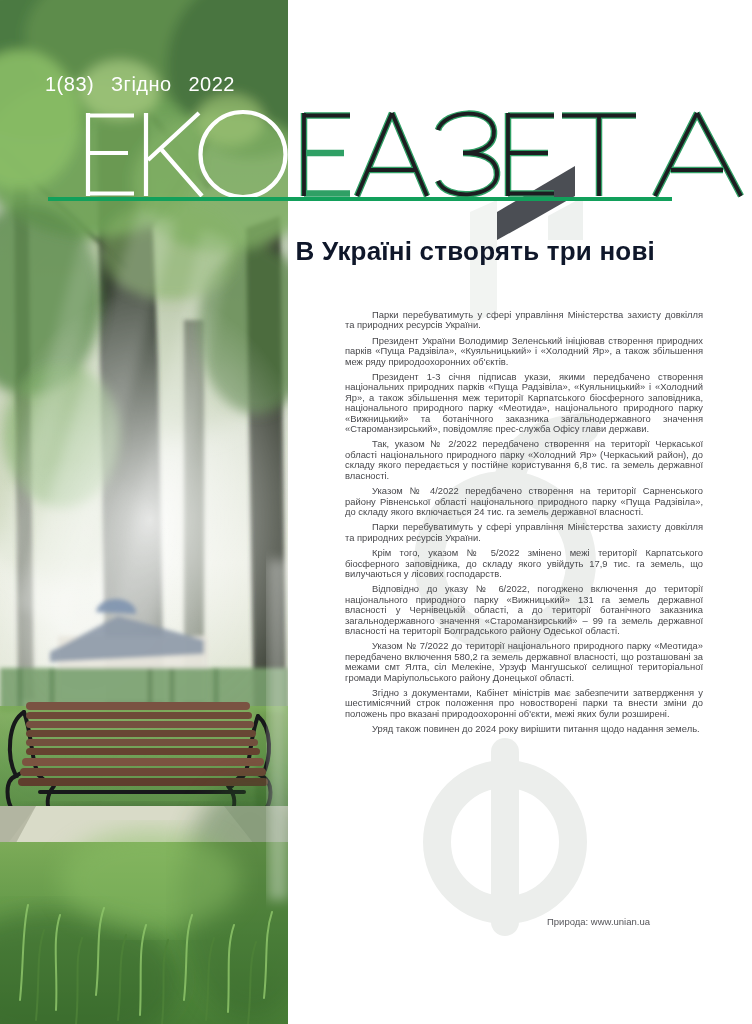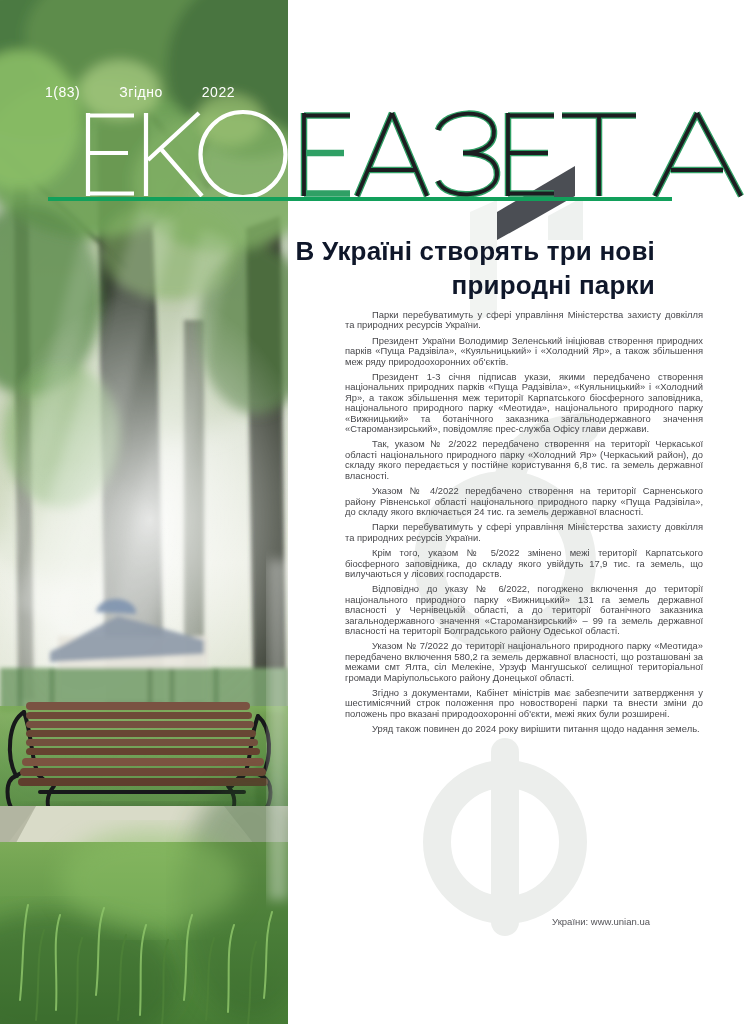--- a/index.html
+++ b/index.html
@@ -3,22 +3,22 @@
 <meta charset="utf-8">
 <style>
   html,body{margin:0;padding:0;background:#ffffff;}
   .page{position:relative;width:752px;height:1024px;background:#ffffff;overflow:hidden;
         font-family:"Liberation Sans",sans-serif;}
   
   .photo{position:absolute;left:0;top:0;width:288px;height:1024px;z-index:2;}
   
   .watermark{position:absolute;left:0;top:0;width:752px;height:1024px;z-index:1;}
   
-  .issue-line{position:absolute;left:45px;top:84px;width:190px;display:flex;
-              justify-content:space-between;z-index:5;color:#ffffff;font-size:14px;
+  .issue-line{position:absolute;left:45px;top:73px;width:190px;display:flex;
+              justify-content:space-between;z-index:5;color:#ffffff;font-size:20px;
               font-weight:400;letter-spacing:.5px;}
   .wordmark{position:absolute;left:0;top:0;width:752px;height:210px;z-index:4;}
   .tagline{position:absolute;right:14px;top:70px;z-index:5;font-size:21px;
            color:#2f9e63;letter-spacing:.2px;}
   .green-rule{position:absolute;left:48px;top:197px;width:624px;height:4px;
               background:#12a05b;z-index:6;}
   
   .article-title{position:absolute;right:97px;top:234px;z-index:5;text-align:right;
                  color:#0f172a;font-size:26px;line-height:34px;font-weight:bold;
                  letter-spacing:.2px;}
@@ -234,32 +234,31 @@
       <circle cx="243" cy="154.5" r="42.5"></circle>
     </g>
   </svg>
   <span class="sr-only">ЕКО</span>
   <span class="sr-only">ГАЗЕТА</span>
 
   <div class="green-rule"></div>
 
   <div class="article-title">
     <div>В Україні створять три нові</div>
-    <div>природні парки</div>
   </div>
 
   <div class="article-body">
     <p>Парки перебуватимуть у сфері управління Міністерства захисту довкілля та природних ресурсів України.</p>
     <p>Президент України Володимир Зеленський ініціював створення природних парків «Пуща Радзівіла», «Куяльницький» і «Холодний Яр», а також збільшення меж ряду природоохоронних об'єктів.</p>
     <p>Президент 1-3 січня підписав укази, якими передбачено створення національних природних парків «Пуща Радзівіла», «Куяльницький» і «Холодний Яр», а також збільшення меж території Карпатського біосферного заповідника, національного природного парку «Меотида», національного природного парку «Вижницький» та ботанічного заказника загальнодержавного значення «Староманзирський», повідомляє прес-служба Офісу глави держави.</p>
     <p>Так, указом № 2/2022 передбачено створення на території Черкаської області національного природного парку «Холодний Яр» (Черкаський район), до складу якого передається у постійне користування 6,8 тис. га земель державної власності.</p>
     <p>Указом № 4/2022 передбачено створення на території Сарненського району Рівненської області національного природного парку «Пуща Радзівіла», до складу якого включається 24 тис. га земель державної власності.</p>
     <p>Парки перебуватимуть у сфері управління Міністерства захисту довкілля та природних ресурсів України.</p>
     <p>Крім того, указом № 5/2022 змінено межі території Карпатського біосферного заповідника, до складу якого увійдуть 17,9 тис. га земель, що вилучаються у лісових господарств.</p>
     <p>Відповідно до указу № 6/2022, погоджено включення до території національного природного парку «Вижницький» 131 га земель державної власності у Чернівецькій області, а до території ботанічного заказника загальнодержавного значення «Староманзирський» – 99 га земель державної власності на території Болградського району Одеської області.</p>
     <p>Указом № 7/2022 до території національного природного парку «Меотида» передбачено включення 580,2 га земель державної власності, що розташовані за межами смт Ялта, сіл Мелекіне, Урзуф Мангушської селищної територіальної громади Маріупольського району Донецької області.</p>
     <p>Згідно з документами, Кабінет міністрів має забезпечити затвердження у шестимісячний строк положення про новостворені парки та внести зміни до положень про вказані природоохоронні об'єкти, межі яких були розширені.</p>
     <p>Уряд також повинен до 2024 року вирішити питання щодо надання земель.</p>
   </div>
 
-  <div class="source-line">України: www.unian.ua</div>
+  <div class="source-line">Природа: www.unian.ua</div>
 
 </div>
 
 </body></html>

